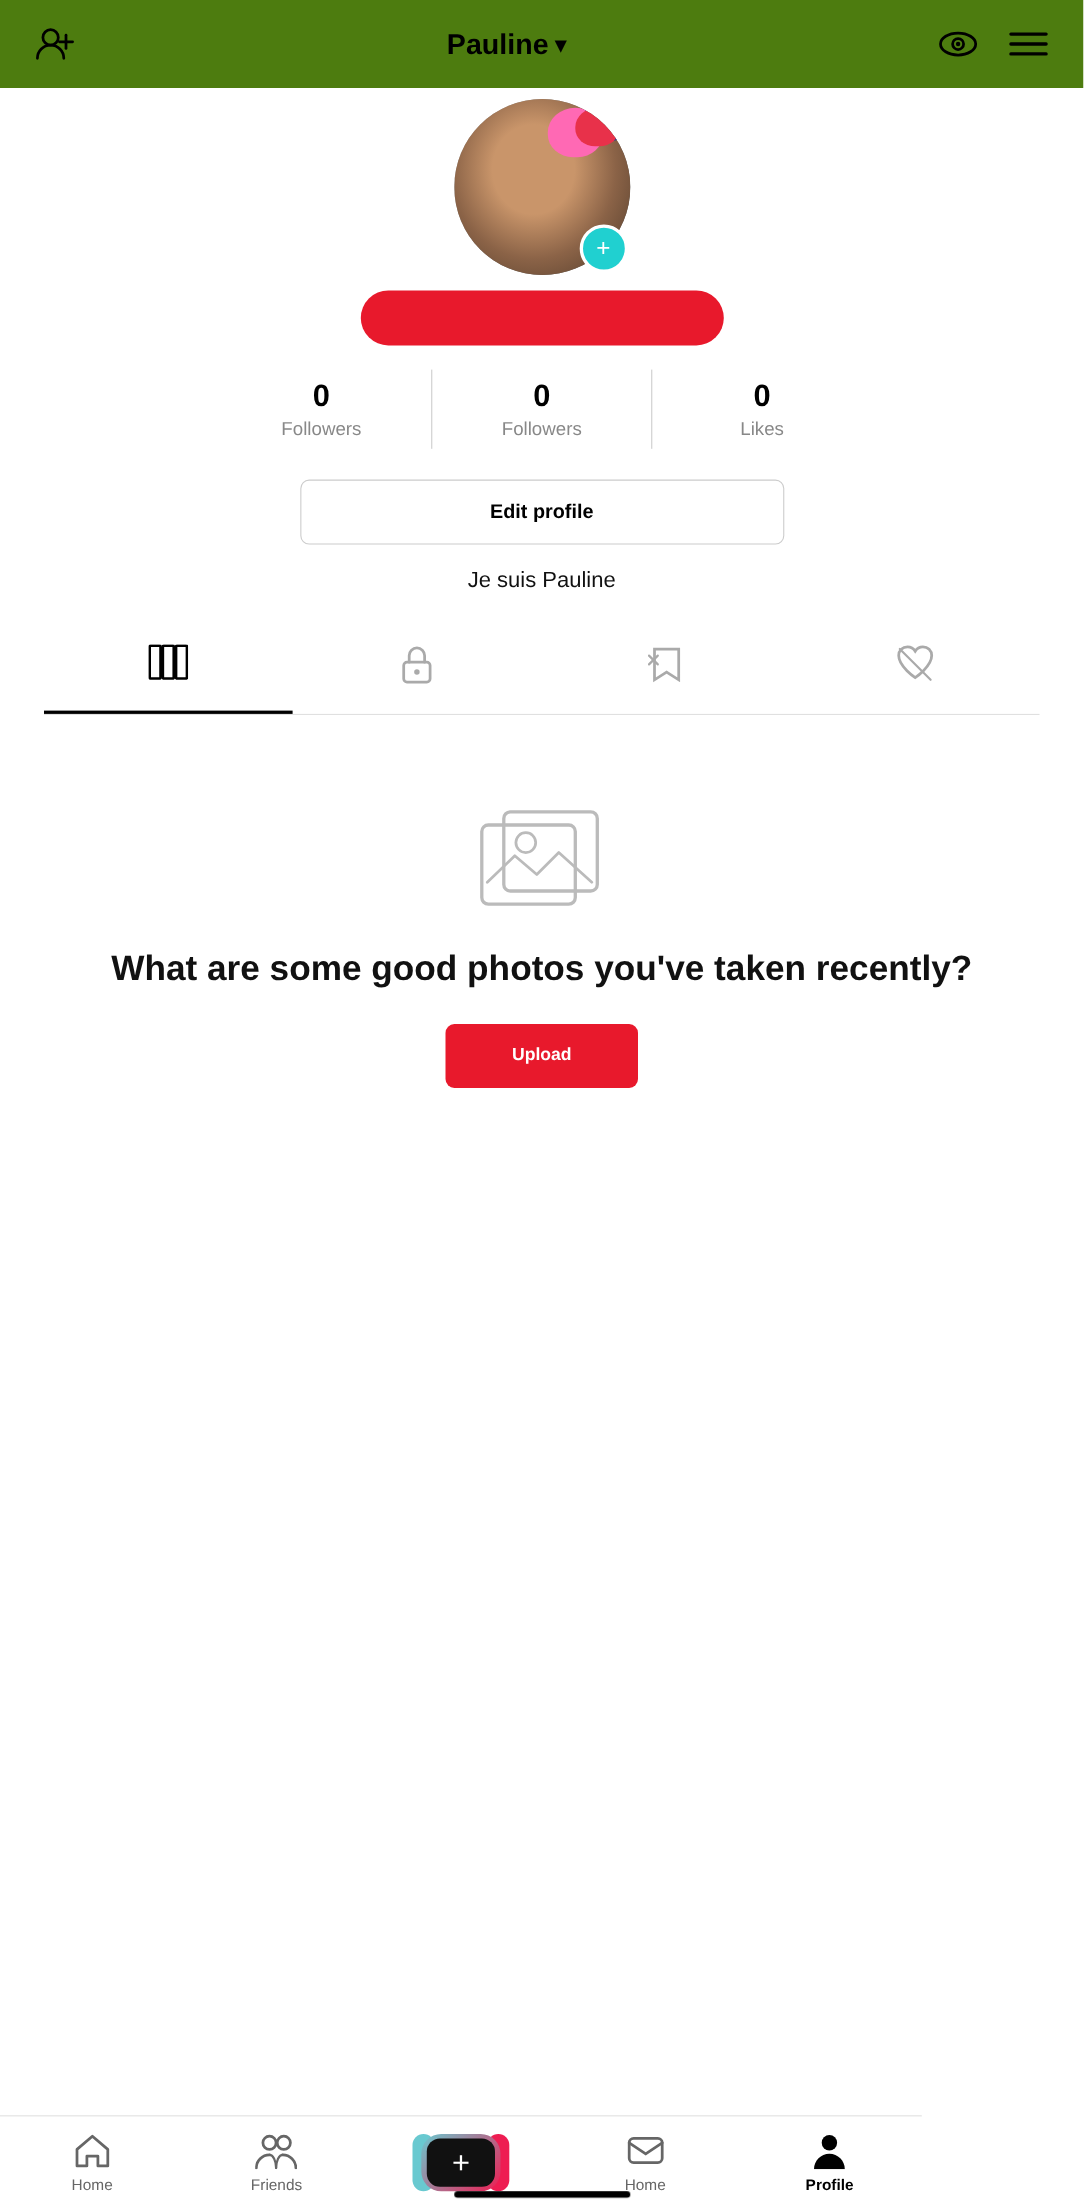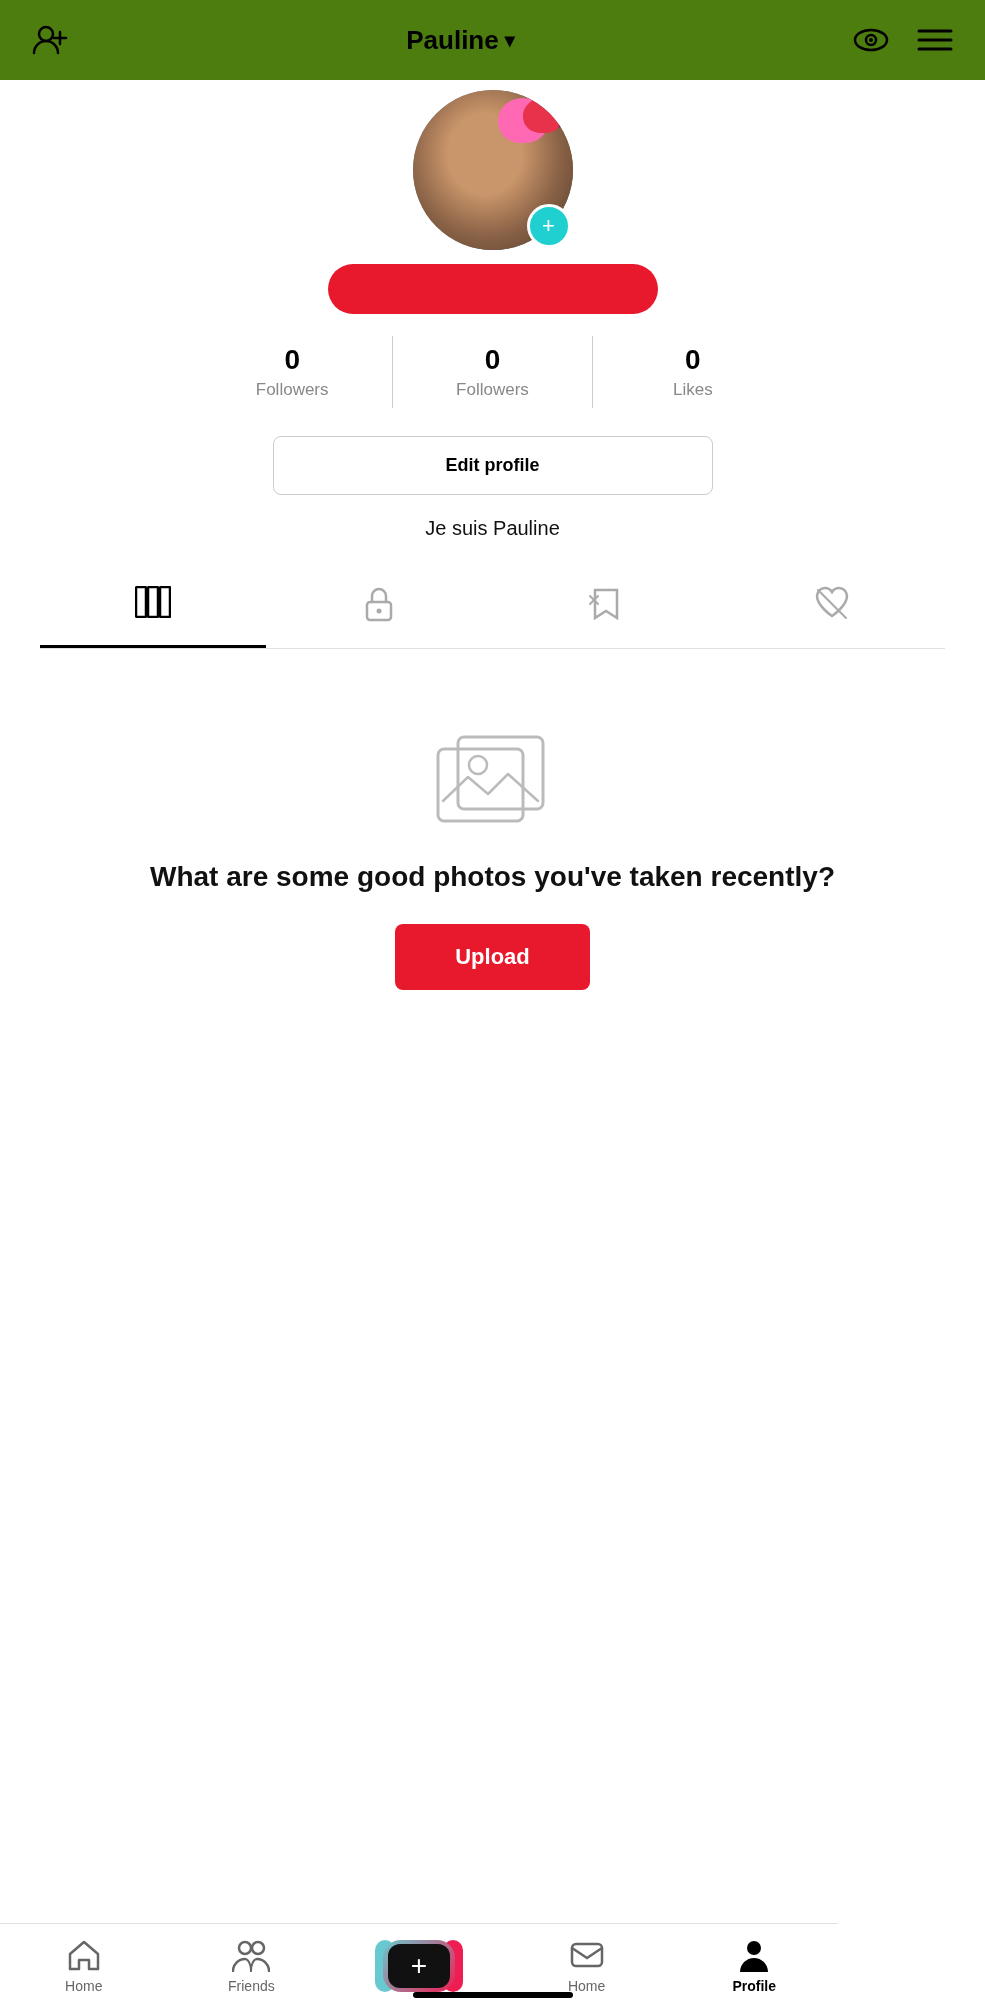--- a/index.html
+++ b/index.html
@@ -202,33 +202,33 @@
       flex-direction: column;
       align-items: center;
       padding: 80px 40px 40px;
       gap: 28px;
     }
     .empty-state-icon {
       width: 120px;
       height: 100px;
     }
     .empty-state-text {
-      font-size: 28px;
+      font-size: 32px;
       font-weight: 700;
       color: #111;
       text-align: center;
       line-height: 1.4;
     }
     .upload-btn {
       background: #e8192c;
       color: #fff;
       border: none;
       border-radius: 8px;
       padding: 20px 60px;
-      font-size: 22px;
+      font-size: 16px;
       font-weight: 600;
       cursor: pointer;
     }
 
     
     .bottom-nav {
       position: fixed;
       bottom: 0;
       left: 0;
       width: 838px;

